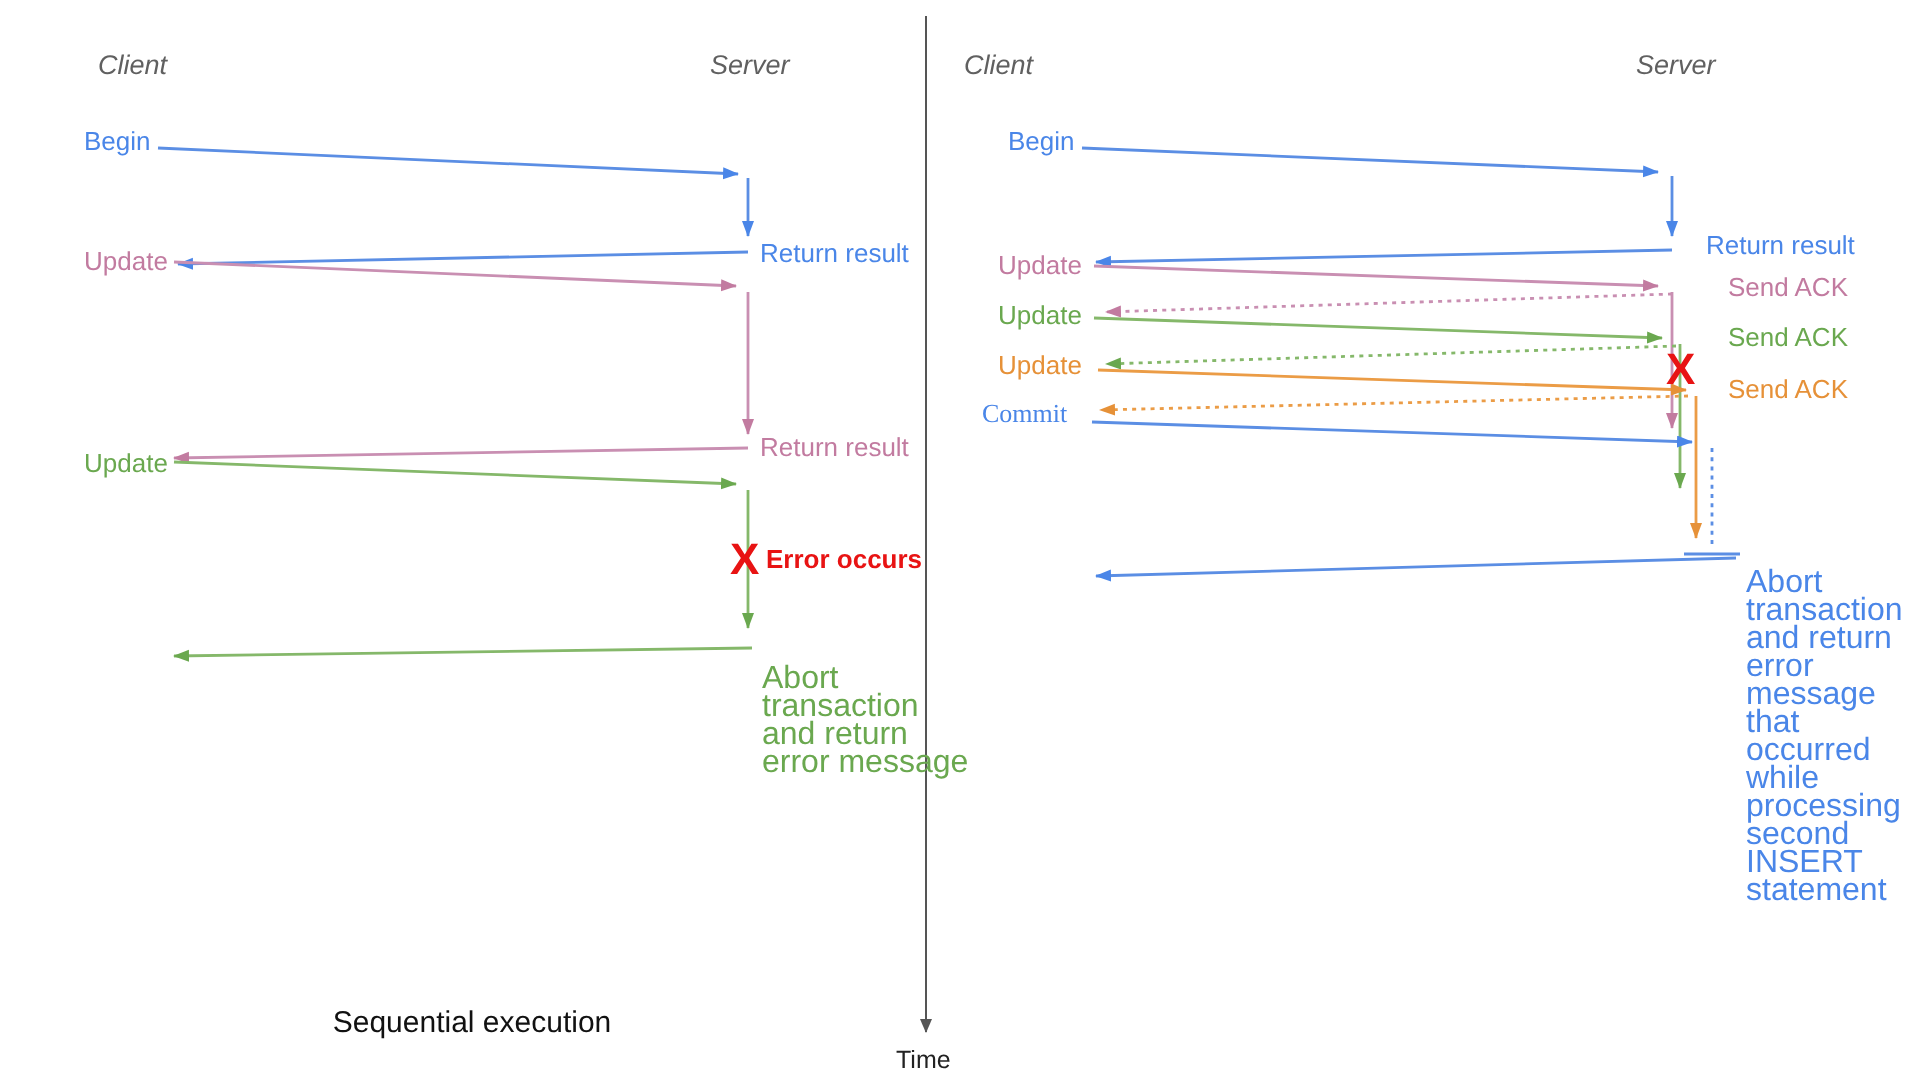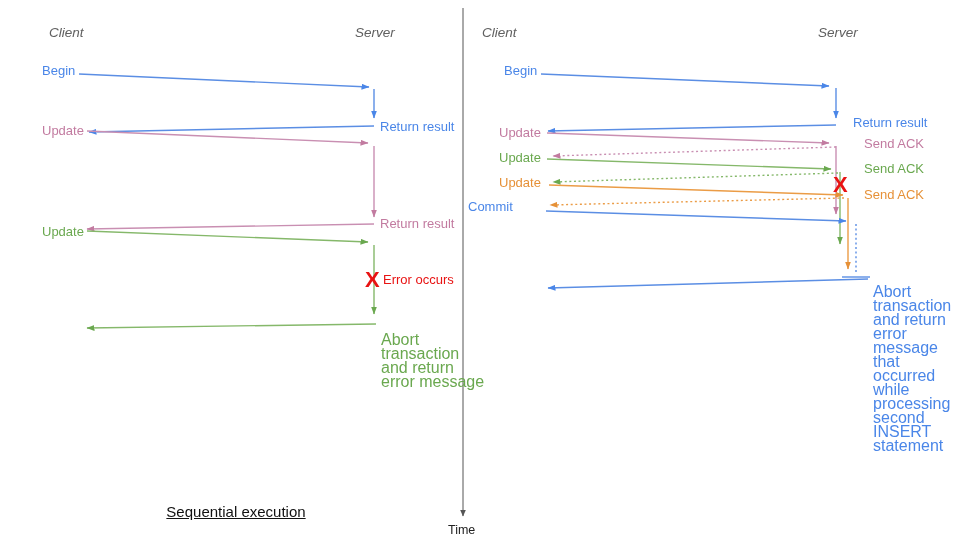--- a/index.html
+++ b/index.html
@@ -3,21 +3,21 @@
 <meta charset="utf-8">
 <style>
   html,body{margin:0;padding:0;background:#ffffff;}
   #stage{
     position:relative;width:960px;height:540px;background:#ffffff;overflow:hidden;
     font-family:"Liberation Sans",sans-serif;
   }
   .lbl{position:absolute;font-size:13px;line-height:14px;white-space:nowrap;}
   .hdr{position:absolute;font-size:13.5px;font-style:italic;color:#606060;white-space:nowrap;}
   .note{position:absolute;font-size:16px;line-height:14px;white-space:pre-line;margin-top:20px;}
-  .caption{position:absolute;font-size:15px;color:#111111;text-align:center;text-decoration:underline;}
+  .caption{position:absolute;font-size:15px;color:#111111;text-align:center;}
   .xmark{position:absolute;font-size:22px;font-weight:bold;line-height:20px;color:#e81313;}
   .blue{color:#4a86e8;}
   .pink{color:#c27ba0;}
   .green{color:#6aa84f;}
   .orange{color:#e69138;}
   .red{color:#e81313;}
   .timelbl{position:absolute;font-size:12.5px;color:#222222;}
   svg.overlay{position:absolute;left:0;top:0;pointer-events:none;}
 </style>
 </head>
@@ -99,21 +99,21 @@
   <span class="hdr" style="left:49px;top:25px;">Client</span>
   <span class="hdr" style="left:355px;top:25px;">Server</span>
 
   <span class="lbl blue" style="left:42px;top:64px;">Begin</span>
   <span class="lbl blue" style="left:380px;top:120px;">Return result</span>
   <span class="lbl pink" style="left:42px;top:124px;">Update</span>
   <span class="lbl pink" style="left:380px;top:217px;">Return result</span>
   <span class="lbl green" style="left:42px;top:225px;">Update</span>
 
   <span class="xmark" style="left:365px;top:270px;">X</span>
-  <span class="lbl red" style="left:383px;top:273px;">Error occurs</span>
+  <span class="lbl red" style="left:383px;top:273px;font-weight:bold;">Error occurs</span>
 
   <div class="note green" style="left:381px;top:313px;">Abort
 transaction
 and return
 error message</div>
 
   <div class="caption" style="left:160px;top:503px;width:152px;">Sequential execution</div>
 
   <span class="timelbl" style="left:448px;top:523px;">Time</span>
 
@@ -121,21 +121,21 @@
   <span class="hdr" style="left:818px;top:25px;">Server</span>
 
   <span class="lbl blue" style="left:504px;top:64px;">Begin</span>
   <span class="lbl blue" style="left:853px;top:116px;">Return result</span>
   <span class="lbl pink" style="left:499px;top:126px;">Update</span>
   <span class="lbl pink" style="left:864px;top:137px;">Send ACK</span>
   <span class="lbl green" style="left:499px;top:151px;">Update</span>
   <span class="lbl green" style="left:864px;top:162px;">Send ACK</span>
   <span class="lbl orange" style="left:499px;top:176px;">Update</span>
   <span class="lbl orange" style="left:864px;top:188px;">Send ACK</span>
-  <span class="lbl blue" style="left:468px;top:200px;">Commit</span>
+  <span class="lbl blue" style="left:491px;top:200px;font-family:Liberation Serif, serif;">Commit</span>
 
   <span class="xmark" style="left:833px;top:175px;">X</span>
 
   <div class="note blue" style="left:873px;top:265px;">Abort
 transaction
 and return
 error message
 that occurred
 while
 processing

